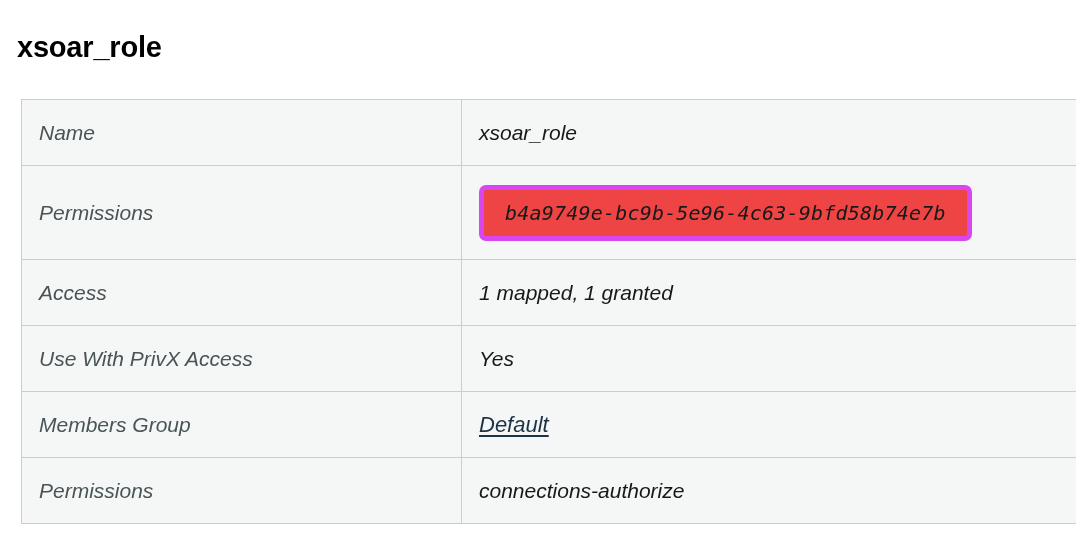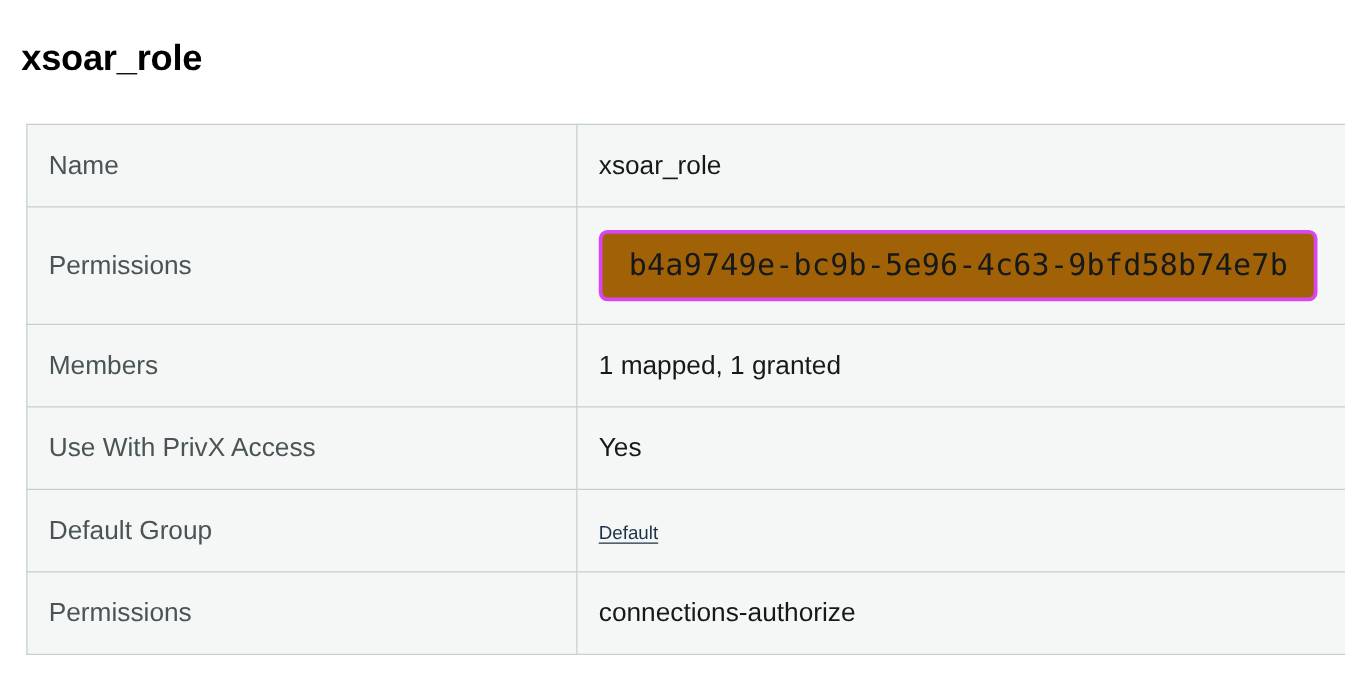--- a/index.html
+++ b/index.html
@@ -51,20 +51,21 @@
 
   .detail-table tr { background: #f5f7f7; }
 
   .detail-table td {
     border-top: 1px solid #c6d0d0;
     border-bottom: 1px solid #c6d0d0;
     border-right: 1px solid #c6d0d0;
     background: #f5f7f7;
     padding: 0 2px 0 17px;
     vertical-align: middle;
+    font-style: italic;
   }
 
   .detail-table td.cell-label {
     border-left: 1px solid #c6d0d0;
     font-size: 21px;
     color: #4a5456;
     font-weight: normal;
     white-space: nowrap;
   }
 
@@ -73,38 +74,38 @@
     color: #15191a;
     padding-left: 17px;
     white-space: nowrap;
   }
 
   tr.row-standard td { height: 65px; }
   tr.row-tall td { height: 93px; }
 
   .mono-chip {
     display: inline-block;
-    background: #a16207;
-    border: 3px solid #d946ef;
+    background: #ef4444;
+    border: 5px solid #d946ef;
     border-radius: 7px;
     padding: 12px 21px;
     font-family: "DejaVu Sans Mono", "Liberation Mono", monospace;
-    font-size: 24px;
+    font-size: 20px;
     color: #15191a;
     letter-spacing: 0.2px;
     line-height: 1.1;
     white-space: nowrap;
   }
 
   .value-link {
     color: #1e3247;
     text-decoration: underline;
     text-underline-offset: 3px;
     cursor: pointer;
-    font-size: 15px;
+    font-size: 22px;
   }
 </style>
 </head>
 <body>
 
 <div class="page">
 
   <h1 class="page-title">xsoar_role</h1>
 
   <table class="detail-table">
@@ -120,31 +121,31 @@
       </tr>
 
       <tr class="row-tall">
         <td class="cell-label">Permissions</td>
         <td class="cell-value">
           <span class="mono-chip">b4a9749e-bc9b-5e96-4c63-9bfd58b74e7b</span>
         </td>
       </tr>
 
       <tr class="row-standard">
-        <td class="cell-label">Members</td>
+        <td class="cell-label">Access</td>
         <td class="cell-value">1 mapped, 1 granted</td>
       </tr>
 
       <tr class="row-standard">
         <td class="cell-label">Use With PrivX Access</td>
         <td class="cell-value">Yes</td>
       </tr>
 
       <tr class="row-standard">
-        <td class="cell-label">Default Group</td>
+        <td class="cell-label">Members Group</td>
         <td class="cell-value">
           <span class="value-link">Default</span>
         </td>
       </tr>
 
       <tr class="row-standard">
         <td class="cell-label">Permissions</td>
         <td class="cell-value">connections-authorize</td>
       </tr>
 

